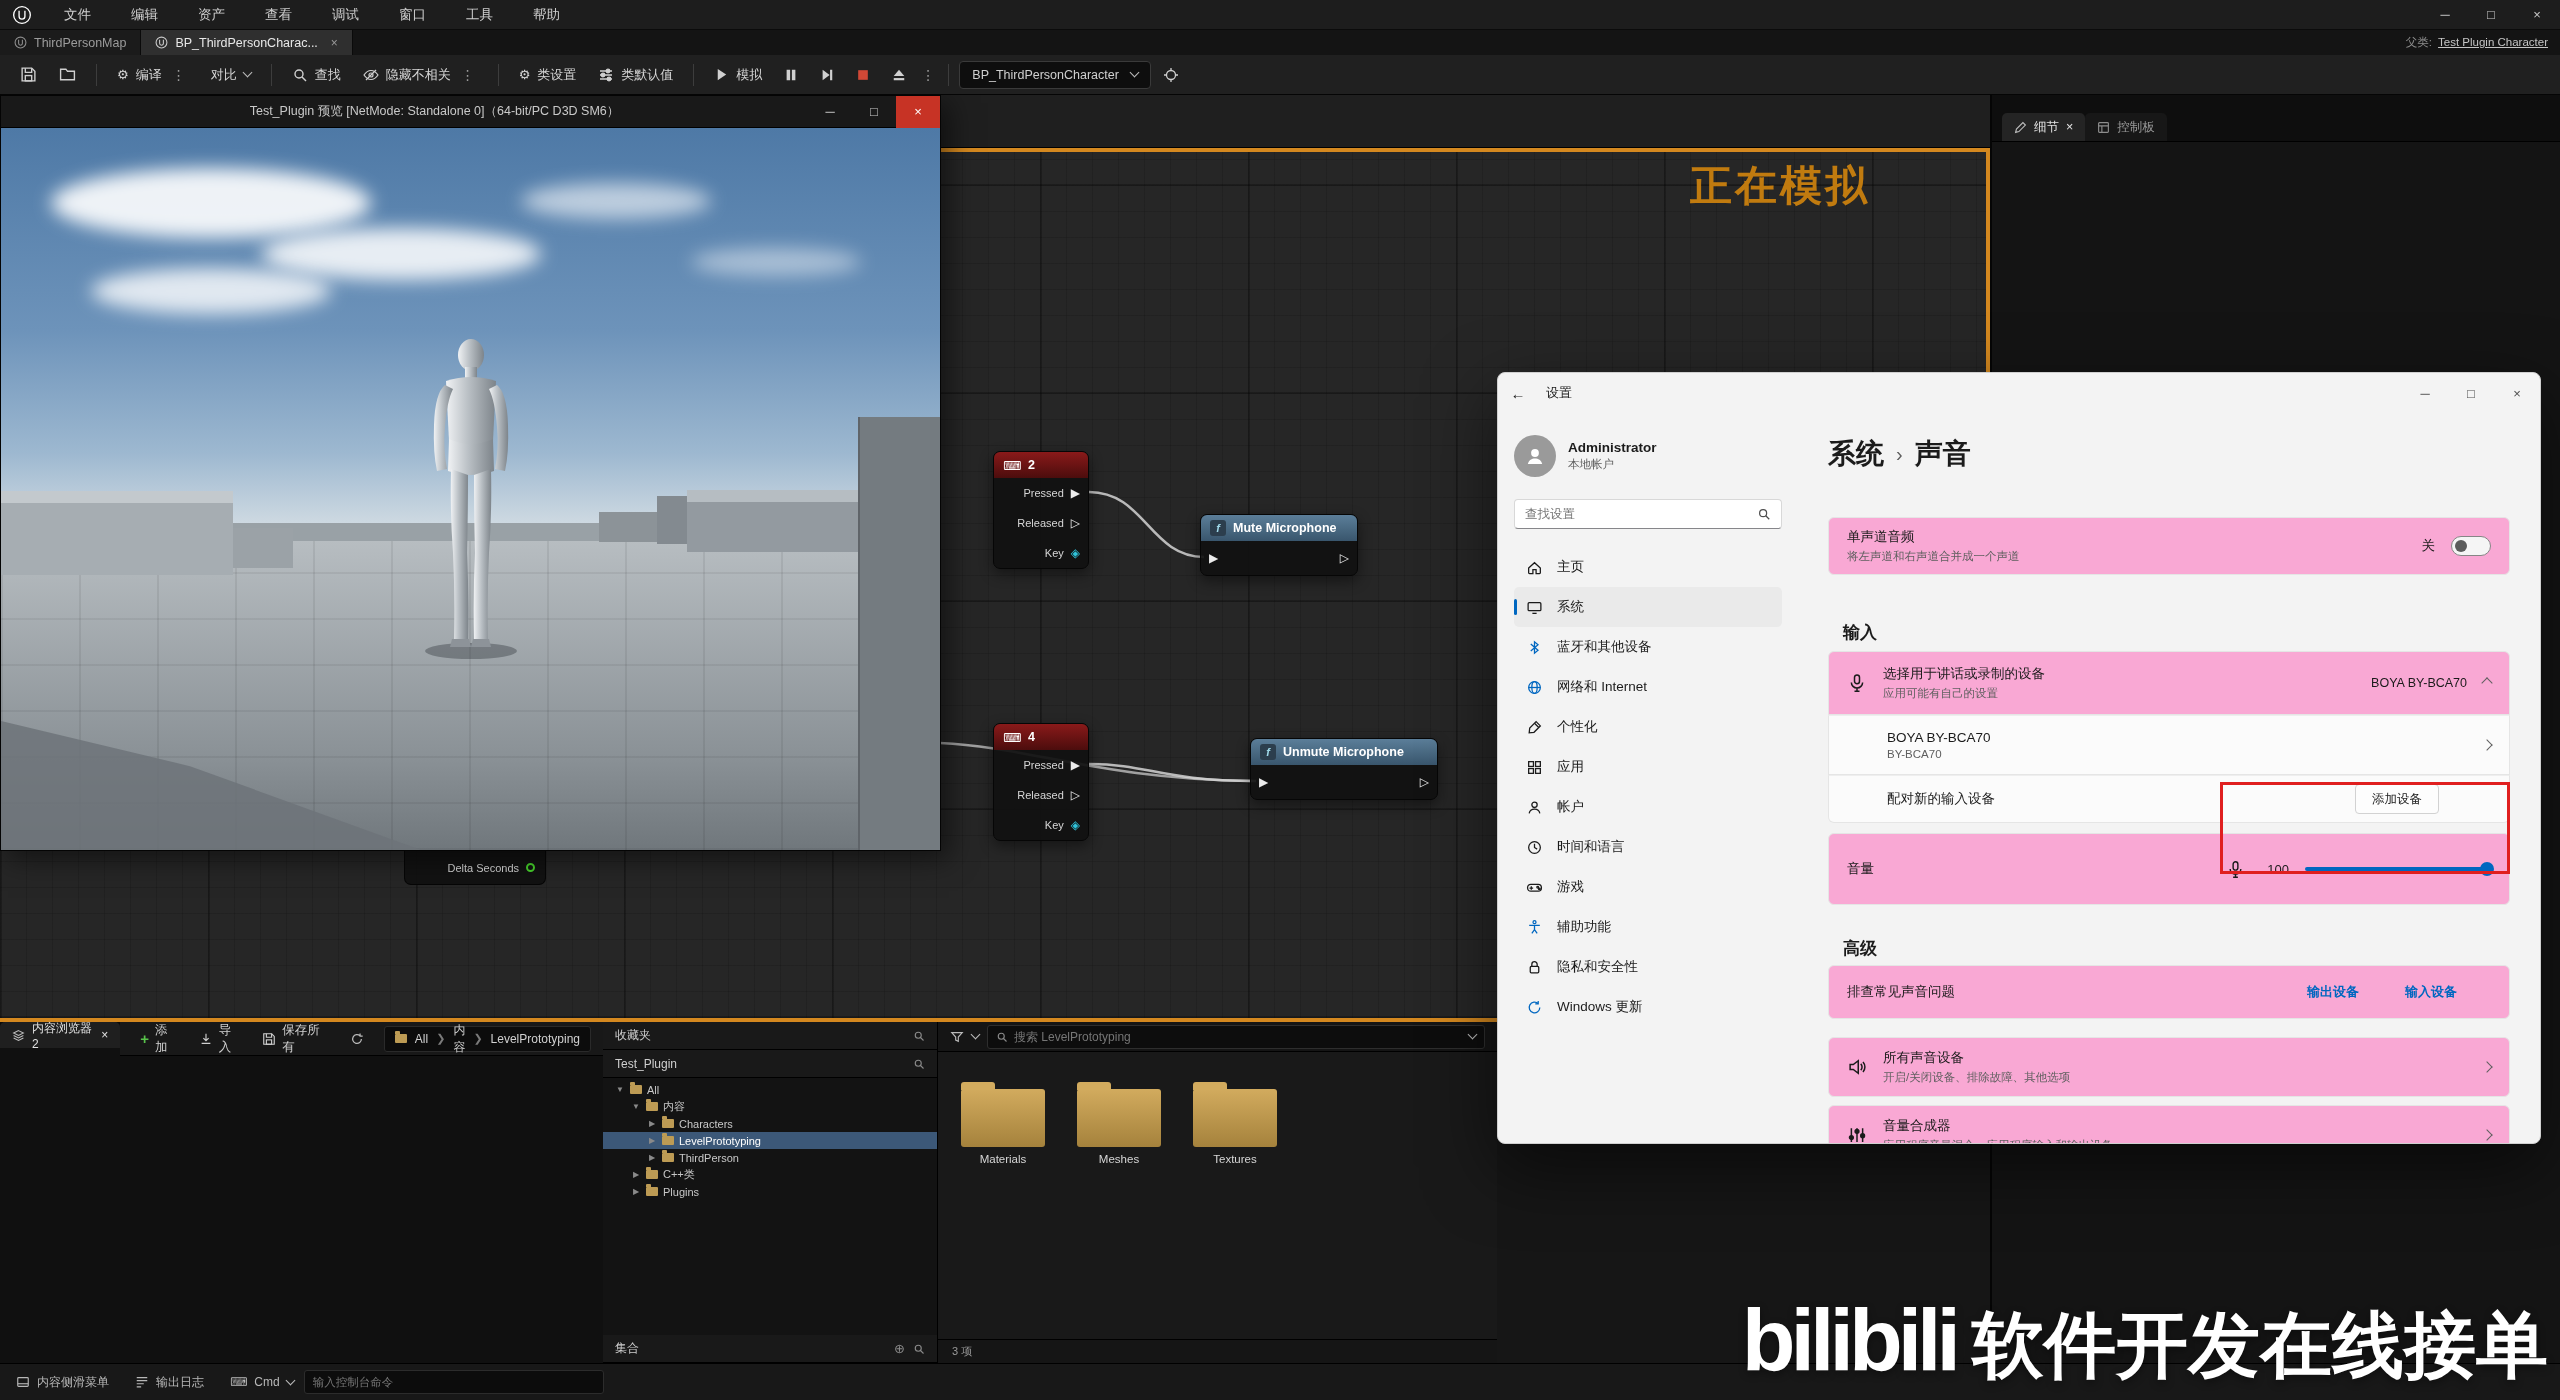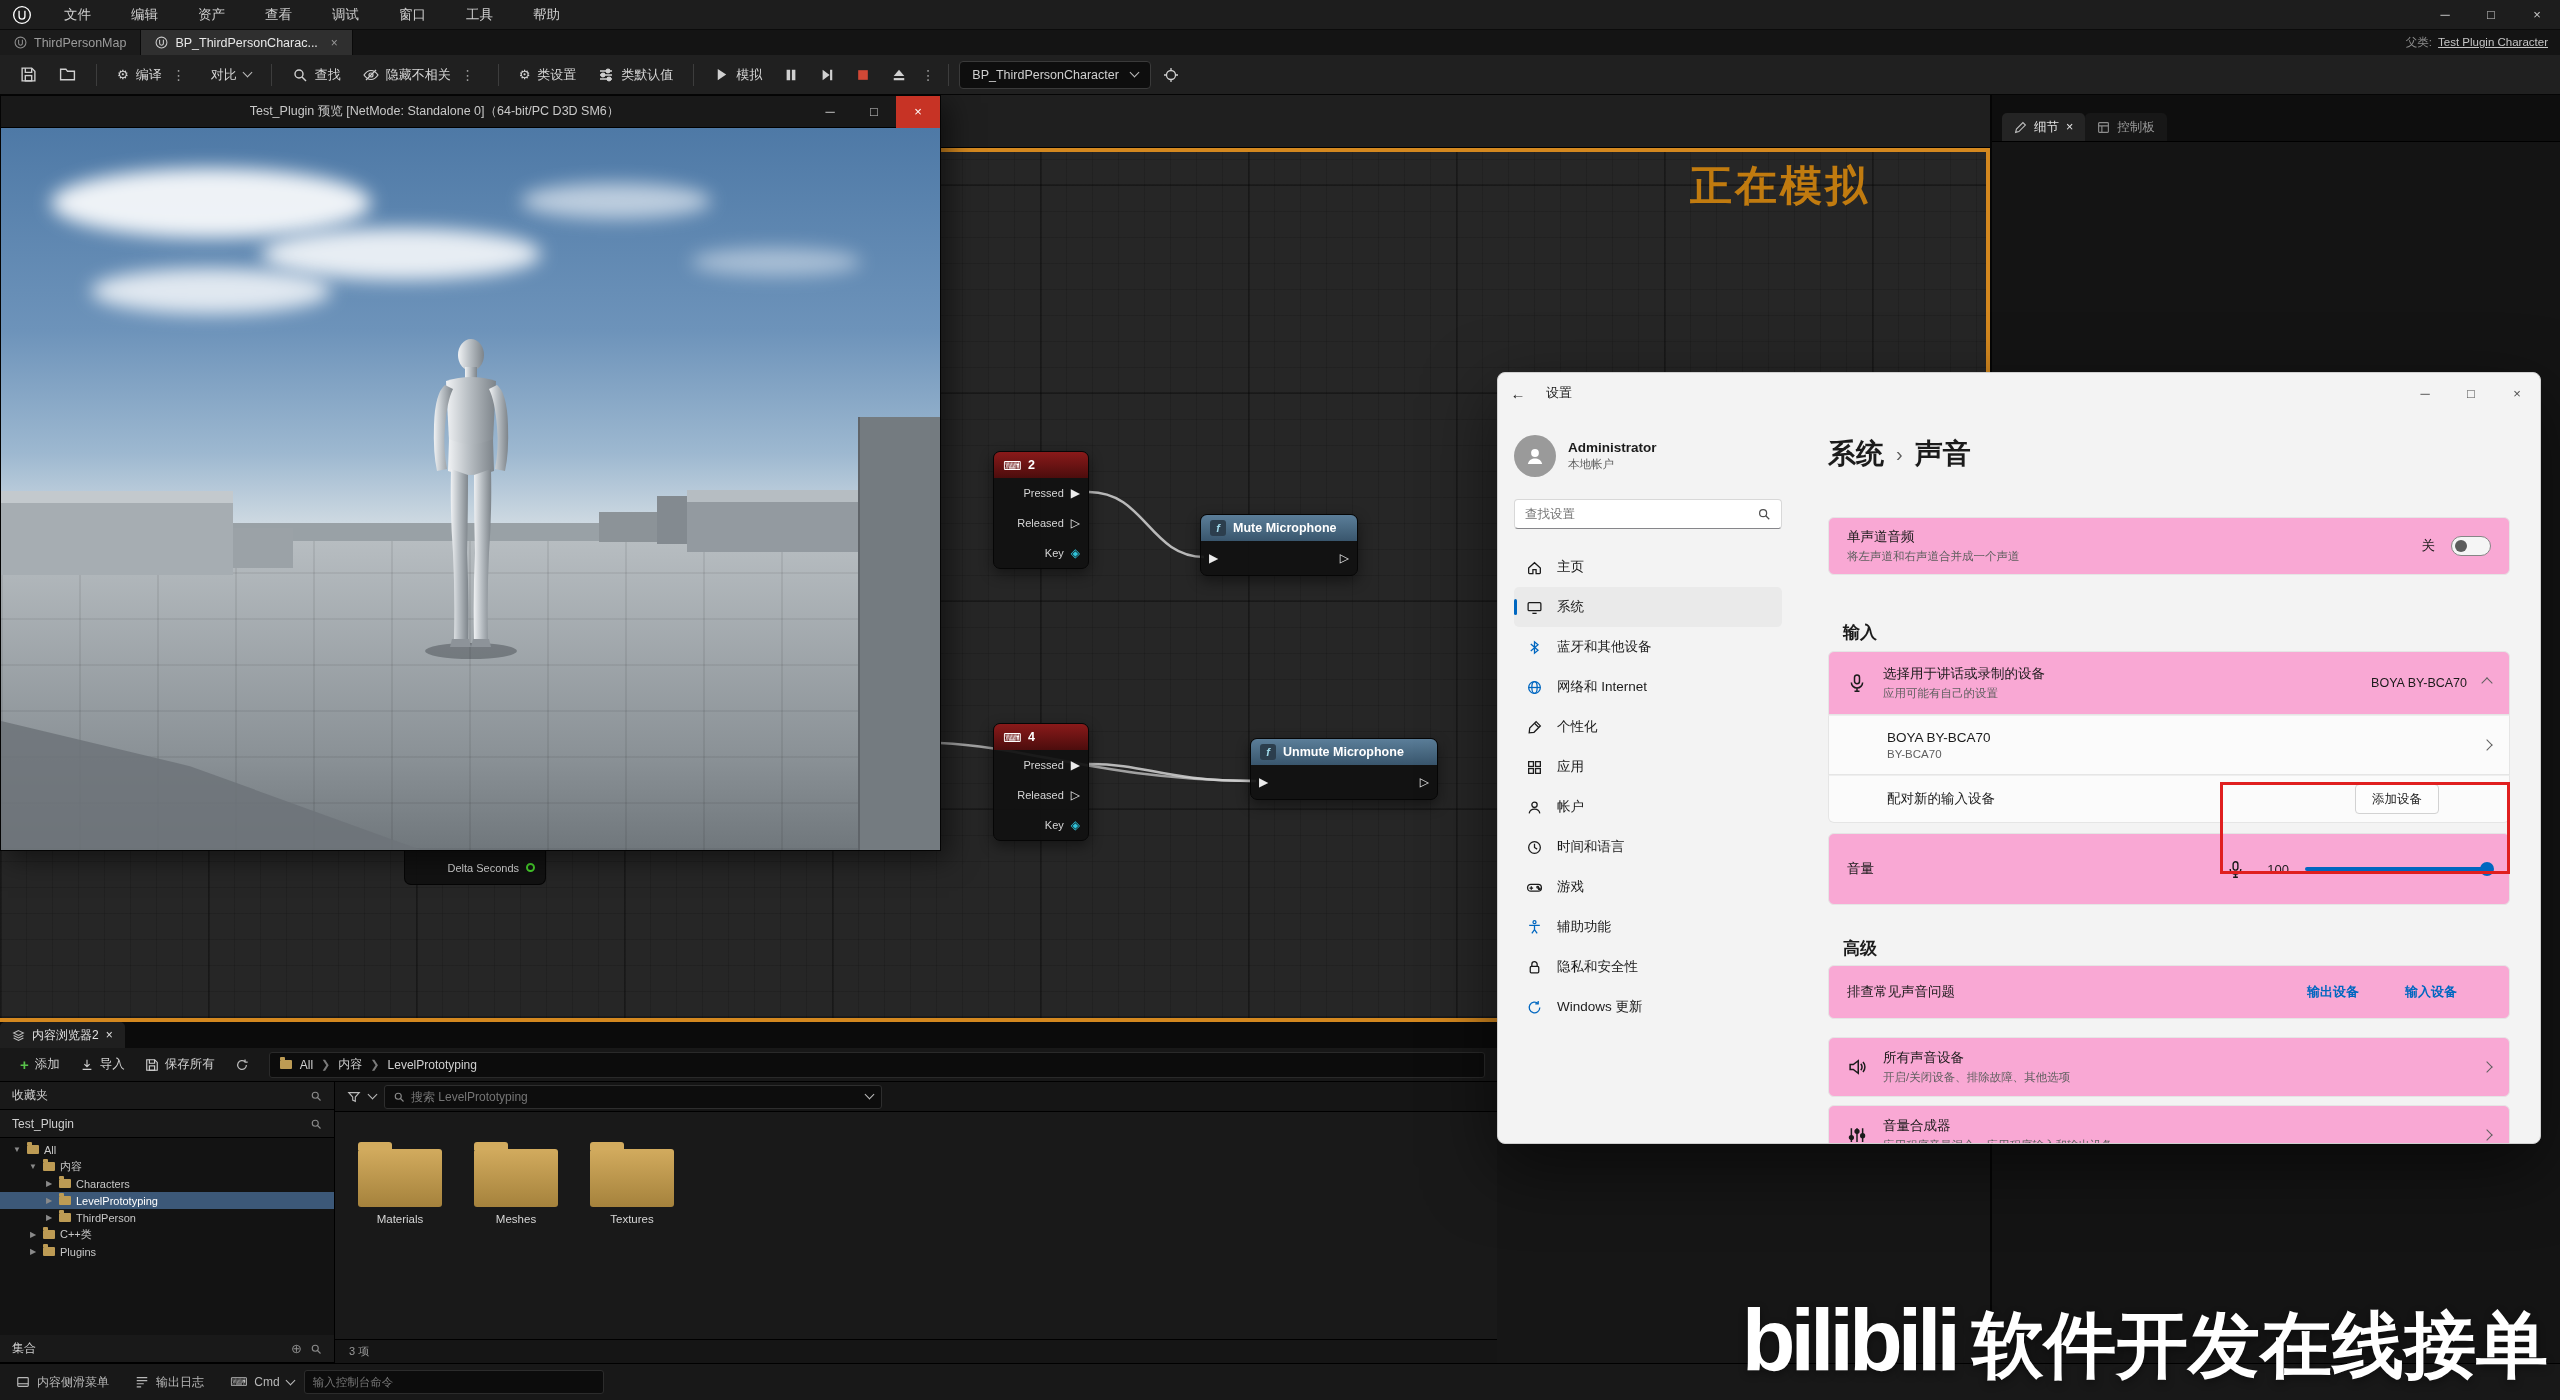--- a/index.html
+++ b/index.html
@@ -54,21 +54,21 @@
 #pv-title .t{flex:1;text-align:center;font-size:12.5px;color:#c9c9c9;padding-left:60px;white-space:nowrap;overflow:hidden}
 .pv-btn{width:44px;height:32px;display:flex;align-items:center;justify-content:center;color:#c9c9c9;font-size:13px}
 .pv-btn.close{background:#c73325;color:#fff}
 #pv-view{position:absolute;left:0;top:32px;right:0;bottom:0;overflow:hidden;background:linear-gradient(180deg,#4e79a6 0%,#6d93ba 28%,#9db8d0 45%,#cfdae2 55%,#dde3e8 57%,#dde3e8 100%)}
 .cloud{position:absolute;background:#fff;border-radius:50%;filter:blur(9px)}
 .blk{position:absolute}
 #pv-floor{position:absolute;left:0;top:413px;right:0;bottom:0;background:linear-gradient(180deg,#b7bdc1,#8a9196 70%,#70777c);}
 #pv-floor .grid{position:absolute;inset:0;background-image:repeating-linear-gradient(90deg,rgba(0,0,0,.07) 0 2px,transparent 2px 78px),repeating-linear-gradient(0deg,rgba(0,0,0,.06) 0 2px,transparent 2px 46px)}
 #darkcorner{position:absolute;left:0;top:593px;width:420px;bottom:0;background:#6d7379;opacity:.85;clip-path:polygon(0 0,45% 35%,100% 100%,0 100%)}
 
-#cb{position:absolute;left:0;top:1022px;width:1497px;height:341px;background:#101010;z-index:10;display:flex;flex-direction:column}
+#cb{position:absolute;left:0;top:1022px;width:1497px;height:341px;background:#101010;z-index:10;display:flex;flex-direction:row}
 #cb-tabs{height:26px;background:#0b0b0b;display:flex;align-items:flex-end}
 .cbtab{height:26px;display:flex;align-items:center;gap:7px;padding:0 12px;background:#1f1f1f;color:#e2e2e2;font-size:12px;border-radius:5px 5px 0 0}
 #cb-toolbar{height:34px;background:#181818;border-bottom:1px solid #000;display:flex;align-items:center;gap:4px;padding:0 12px}
 .cb-btn{display:flex;align-items:center;gap:6px;color:#d0d0d0;font-size:12.5px;padding:0 8px;height:26px;border-radius:3px}
 .plus{color:#58c24a;font-weight:bold;font-size:15px}
 #crumbbar{flex:1;display:flex;align-items:center;gap:8px;height:26px;margin-left:8px;background:#0c0c0c;border:1px solid #2a2a2a;border-radius:3px;padding:0 10px;font-size:12px;color:#d0d0d0}
 .crumb-sep{color:#7a7a7a;font-size:11px}
 #cb-body{flex:1;display:flex;min-height:0}
 #cb-left{width:335px;background:#131313;border-right:1px solid #000;display:flex;flex-direction:column}
 .cb-hrow{height:28px;background:#191919;border-bottom:1px solid #000;display:flex;align-items:center;padding:0 12px;font-size:12px;color:#cfcfcf}

